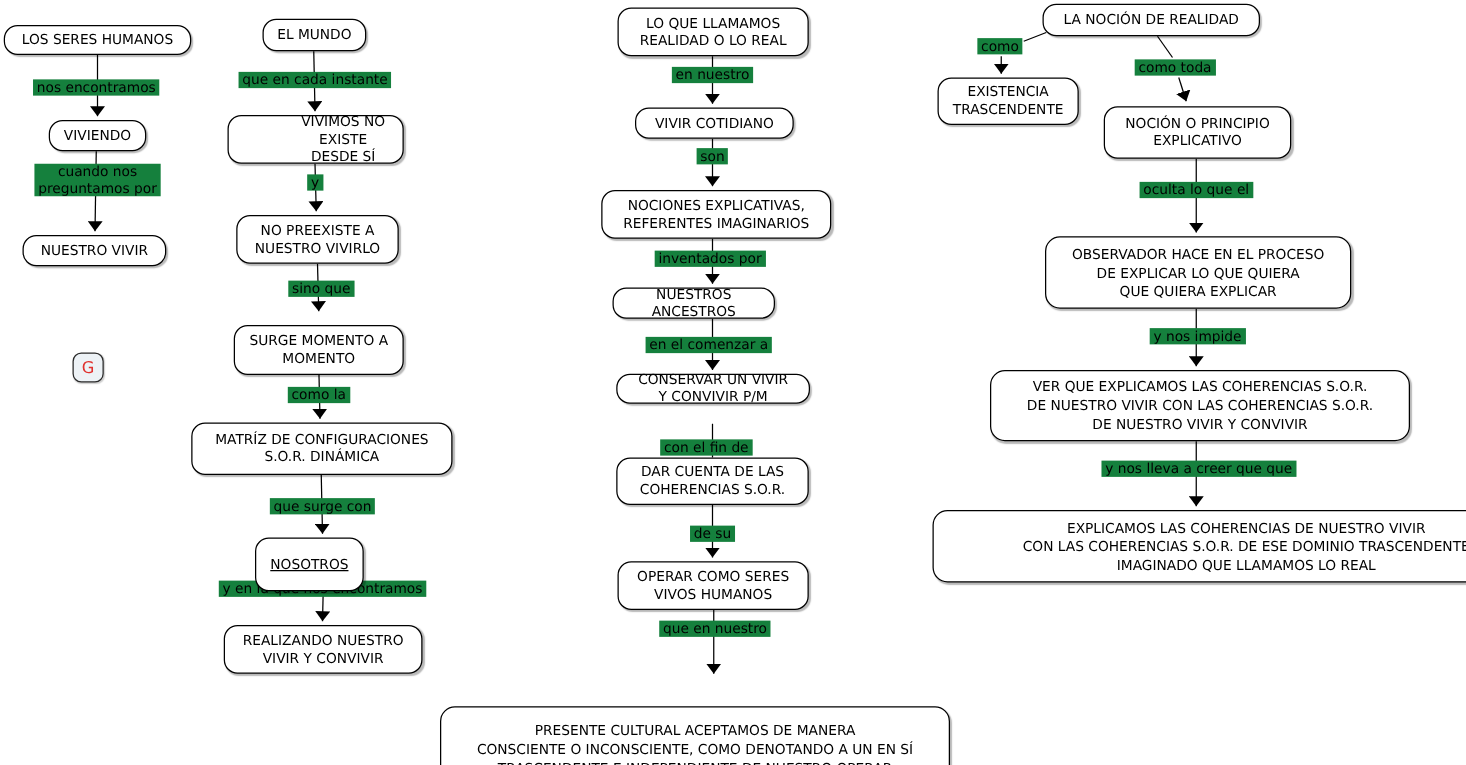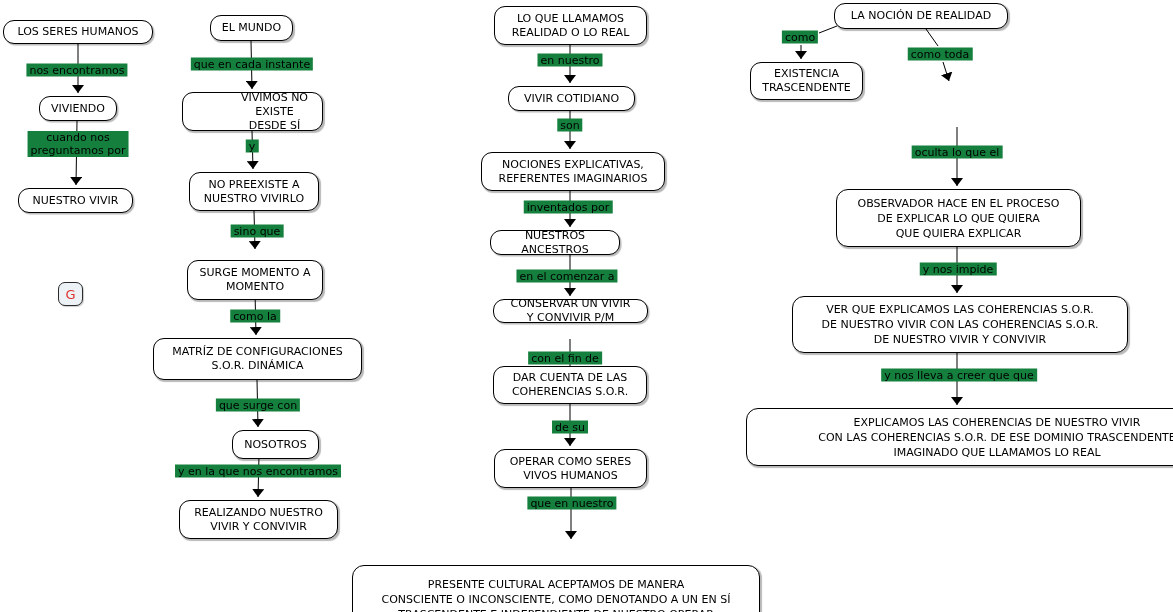--- a/index.html
+++ b/index.html
@@ -95,21 +95,21 @@
   <div class="node" style="left:18px; top:188px; width:115px; height:25px;">NUESTRO VIVIR</div>
   <div class="node" style="left:210px; top:15px; width:83px; height:26px;">EL MUNDO</div>
   <div class="node" style="left:182px; top:92px; width:141px; height:39px;padding-left:48px;">VIVIMOS NO EXISTE
 DESDE SÍ</div>
   <div class="node" style="left:189px; top:172px; width:130px; height:39px;">NO PREEXISTE A
 NUESTRO VIVIRLO</div>
   <div class="node" style="left:187px; top:260px; width:136px; height:40px;">SURGE MOMENTO A
 MOMENTO</div>
   <div class="node" style="left:153px; top:338px; width:209px; height:42px;">MATRÍZ DE CONFIGURACIONES
 S.O.R. DINÁMICA</div>
-  <div class="node" style="left:232px; top:430px; width:87px; height:29px;">NOSOTROS</div>
+  <div class="node" style="left:204px; top:430px; width:87px; height:43px;text-decoration:underline;">NOSOTROS</div>
   <div class="node" style="left:179px; top:500px; width:159px; height:39px;">REALIZANDO NUESTRO
 VIVIR Y CONVIVIR</div>
   <div class="node" style="left:494px; top:6px; width:153px; height:39px;">LO QUE LLAMAMOS
 REALIDAD O LO REAL</div>
   <div class="node" style="left:508px; top:86px; width:127px; height:25px;">VIVIR COTIDIANO</div>
   <div class="node" style="left:481px; top:152px; width:184px; height:39px;">NOCIONES EXPLICATIVAS,
 REFERENTES IMAGINARIOS</div>
   <div class="node" style="left:490px; top:230px; width:130px; height:25px;">NUESTROS ANCESTROS</div>
   <div class="node" style="left:493px; top:299px; width:155px; height:24px;">CONSERVAR UN VIVIR
 Y CONVIVIR P/M</div>
@@ -117,20 +117,22 @@
 COHERENCIAS S.O.R.</div>
   <div class="node" style="left:494px; top:449px; width:153px; height:39px;">OPERAR COMO SERES
 VIVOS HUMANOS</div>
   <div class="node node-lg" style="left:352px; top:542px; width:408px; height:84px;margin-top:23px;">PRESENTE CULTURAL ACEPTAMOS DE MANERA
 CONSCIENTE O INCONSCIENTE, COMO DENOTANDO A UN EN SÍ
 TRASCENDENTE E INDEPENDIENTE DE NUESTRO OPERAR
 COMO OBSERVADORES</div>
   <div class="node" style="left:834px; top:3px; width:174px; height:26px;">LA NOCIÓN DE REALIDAD</div>
   <div class="node" style="left:750px; top:62px; width:113px; height:38px;">EXISTENCIA
 TRASCENDENTE</div>
+  <div class="node" style="left:883px; top:85px; width:150px; height:42px;">NOCIÓN O PRINCIPIO
+EXPLICATIVO</div>
   <div class="node node-lg" style="left:836px; top:189px; width:245px; height:58px;">OBSERVADOR HACE EN EL PROCESO
 DE EXPLICAR LO QUE QUIERA
 QUE QUIERA EXPLICAR</div>
   <div class="node node-lg" style="left:792px; top:296px; width:336px; height:57px;">VER QUE EXPLICAMOS LAS COHERENCIAS S.O.R.
 DE NUESTRO VIVIR CON LAS COHERENCIAS S.O.R.
 DE NUESTRO VIVIR Y CONVIVIR</div>
   <div class="node node-lg" style="left:746px; top:408px; width:502px; height:58px;">EXPLICAMOS LAS COHERENCIAS DE NUESTRO VIVIR
 CON LAS COHERENCIAS S.O.R. DE ESE DOMINIO TRASCENDENTE
 IMAGINADO QUE LLAMAMOS LO REAL</div>
 

